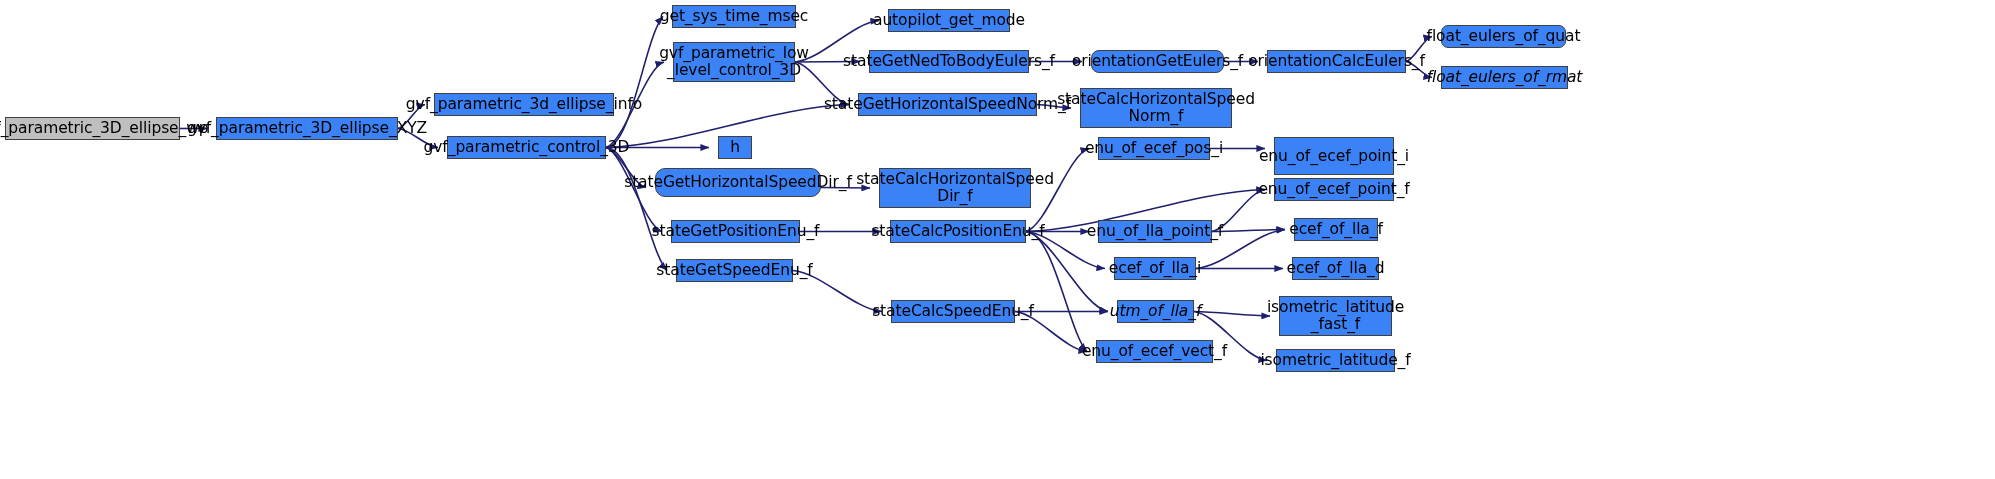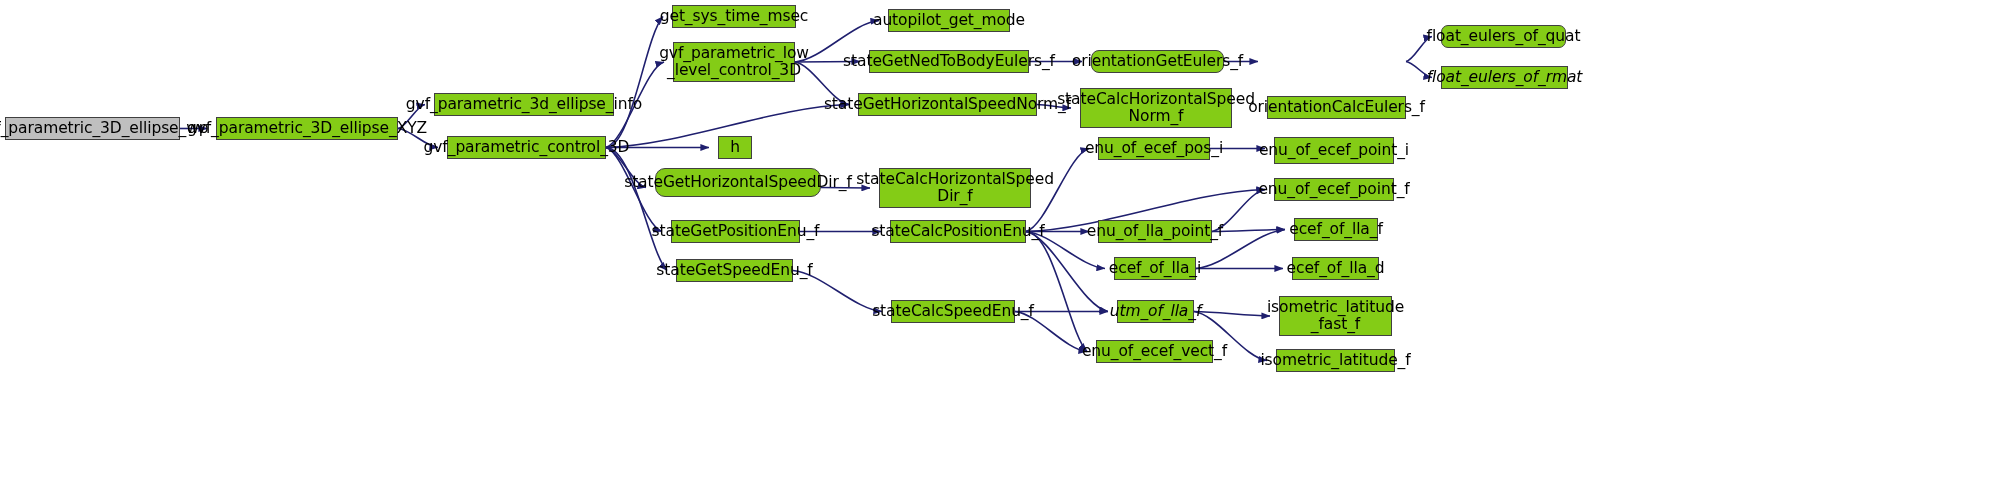--- a/index.html
+++ b/index.html
@@ -20,21 +20,21 @@
     left: 0;
     top: 0;
     width: 1995px;
     height: 479px;
     pointer-events: none;
   }
   .node {
     position: absolute;
     box-sizing: border-box;
     border: 1px solid #404040;
-    background: #84cc16;
+    background: #3b82f6;
     color: #000000;
     display: flex;
     align-items: center;
     justify-content: center;
     text-align: center;
     font-size: 15.5px;
     line-height: 17px;
     letter-spacing: -0.1px;
     white-space: pre-line;
     z-index: 2;
@@ -112,22 +112,22 @@
       <div class="node" style="left: 879px; top: 168px; width: 152px; height: 40px;">stateCalcHorizontalSpeed
 Dir_f</div>
       <div class="node" style="left: 890px; top: 220px; width: 136px; height: 23px;">stateCalcPositionEnu_f</div>
       <div class="node" style="left: 891px; top: 300px; width: 124px; height: 23px;">stateCalcSpeedEnu_f</div>
       <div class="node" style="left: 1091px; top: 50px; width: 133px; height: 23px; border-radius: 8px;">orientationGetEulers_f</div>
       <div class="node" style="left: 1098px; top: 137px; width: 112px; height: 23px;">enu_of_ecef_pos_i</div>
       <div class="node" style="left: 1098px; top: 220px; width: 114px; height: 23px;">enu_of_lla_point_f</div>
       <div class="node" style="left: 1114px; top: 257px; width: 82px; height: 23px;">ecef_of_lla_i</div>
       <div class="node" style="left: 1117px; top: 300px; width: 77px; height: 23px; font-style: italic;">utm_of_lla_f</div>
       <div class="node" style="left: 1096px; top: 340px; width: 117px; height: 23px;">enu_of_ecef_vect_f</div>
-      <div class="node" style="left: 1267px; top: 50px; width: 139px; height: 23px; margin-top: 46px;">orientationCalcEulers_f</div>
-      <div class="node" style="left: 1274px; top: 137px; width: 120px; height: 27px;">enu_of_ecef_point_i</div>
+      <div class="node" style="left: 1267px; top: 50px; width: 139px; height: 23px;">orientationCalcEulers_f</div>
+      <div class="node" style="left: 1274px; top: 137px; width: 120px; height: 38px;">enu_of_ecef_point_i</div>
       <div class="node" style="left: 1274px; top: 178px; width: 120px; height: 23px;">enu_of_ecef_point_f</div>
       <div class="node" style="left: 1294px; top: 218px; width: 84px; height: 23px;">ecef_of_lla_f</div>
       <div class="node" style="left: 1292px; top: 257px; width: 87px; height: 23px;">ecef_of_lla_d</div>
       <div class="node" style="left: 1279px; top: 296px; width: 113px; height: 40px; text-align: center;">isometric_latitude
 _fast_f</div>
       <div class="node" style="left: 1276px; top: 349px; width: 119px; height: 23px;">isometric_latitude_f</div>
       <div class="node" style="left: 1441px; top: 25px; width: 125px; height: 23px; border-radius: 7px;">float_eulers_of_quat</div>
       <div class="node" style="left: 1441px; top: 66px; width: 127px; height: 23px; font-style: italic;">float_eulers_of_rmat</div>
     </div>
 </div>

